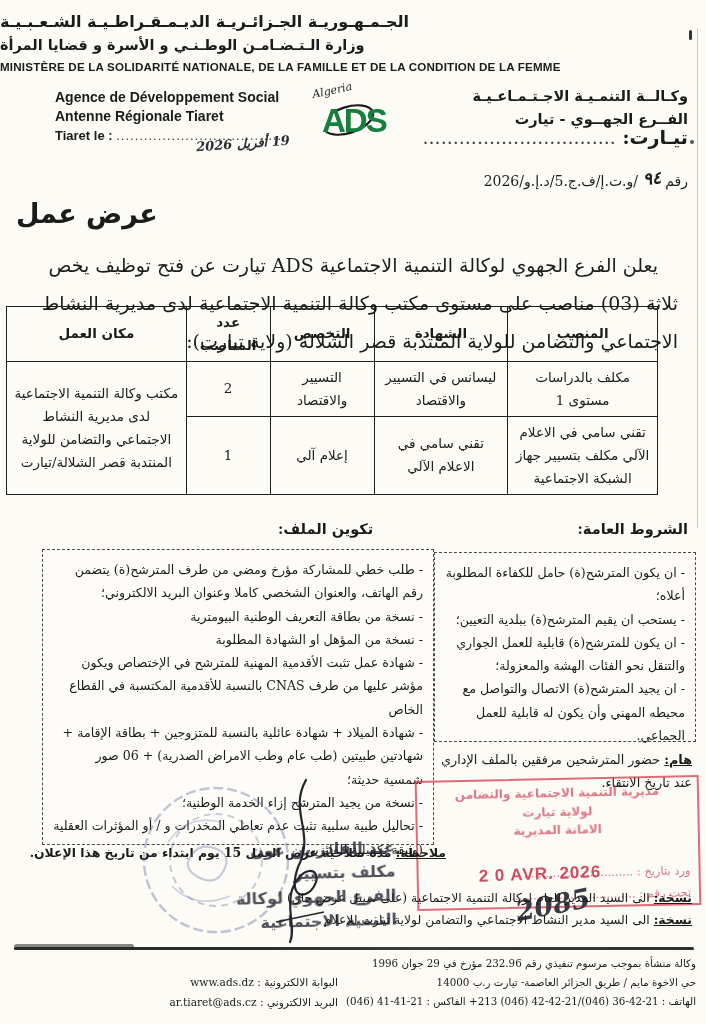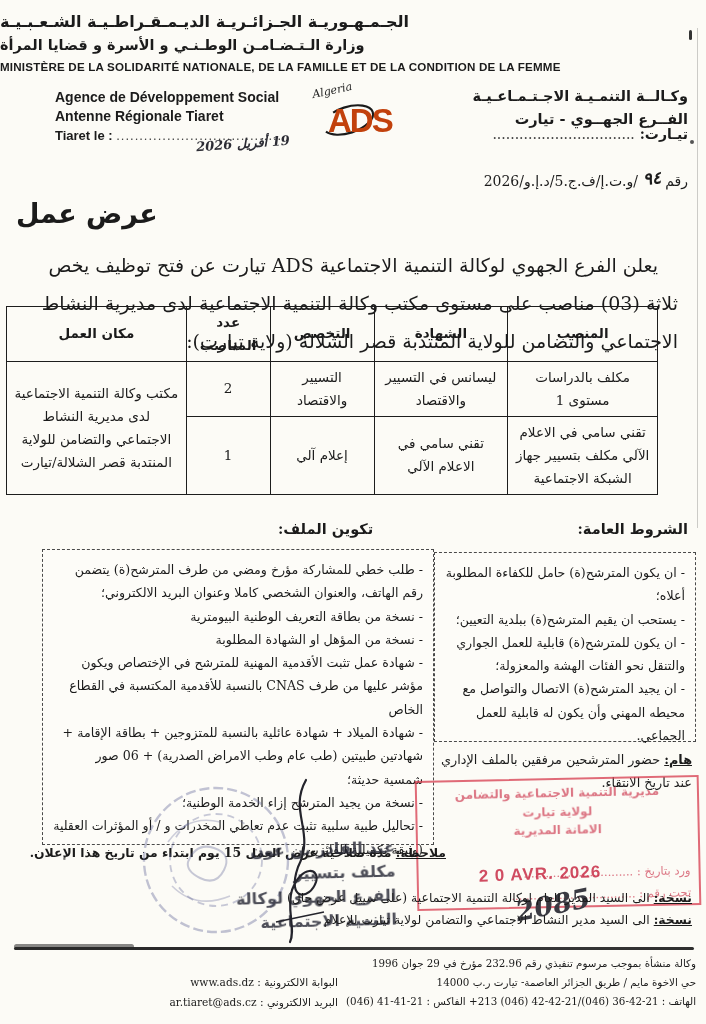--- a/index.html
+++ b/index.html
@@ -14,27 +14,27 @@
 
   
   .h-ar1{top:12px;left:0;width:100%;font-size:16px;font-weight:bold;letter-spacing:.5px;}
   .h-ar2{top:36px;left:0;width:100%;font-size:14.5px;font-weight:bold;}
   .h-fr{top:60px;left:0;width:100%;font-size:11.6px;font-weight:bold;font-family:"Liberation Sans",sans-serif;letter-spacing:.2px;}
   .agency-fr{top:88px;left:55px;font-size:14px;font-weight:bold;font-family:"Liberation Sans",sans-serif;line-height:1.35;}
   .agency-ar{top:84px;right:18px;text-align:right;font-size:14.5px;font-weight:bold;line-height:1.6;}
   .tiaret-le{top:128px;left:55px;font-size:13px;font-weight:bold;font-family:"Liberation Sans",sans-serif;}
   .tiaret-le .dots{font-weight:normal;letter-spacing:1px;color:#444;}
   .hand-date{top:136px;left:196px;font-size:13px;color:#2c2c34;transform:rotate(-4deg);font-style:italic;font-weight:bold;white-space:nowrap;}
-  .tiaret-ar{top:126px;right:18px;font-size:14px;font-weight:bold;}
+  .tiaret-ar{top:126px;right:18px;font-size:19px;font-weight:bold;}
   .tiaret-ar .dots{font-weight:normal;color:#444;letter-spacing:1px;}
 
   
   .logo{top:86px;left:318px;width:96px;height:54px;}
   .logo .script{position:absolute;top:-2px;left:-6px;font-style:italic;font-size:11px;transform:rotate(-12deg);color:#222;font-family:"DejaVu Serif",serif;}
-  .logo .ads{position:absolute;bottom:0;left:10px;font-size:33px;font-weight:bold;font-family:"Liberation Sans",sans-serif;letter-spacing:-2px;color:#c2410c;}
+  .logo .ads{position:absolute;bottom:0;left:4px;font-size:33px;font-weight:bold;font-family:"Liberation Sans",sans-serif;letter-spacing:-2px;color:#15803d;}
   .logo svg{position:absolute;top:0;left:0;}
 
   
   .ref-line{top:170px;right:18px;font-size:14px;text-align:right;}
   .ref-hand{display:inline-block;font-style:italic;font-weight:bold;transform:rotate(-6deg) translateY(-2px);font-size:17px;}
   .doc-title{top:198px;left:16px;width:100%;font-size:27px;font-weight:bold;}
   .intro{top:246px;right:28px;width:650px;font-size:19px;text-align:right;line-height:2.0;text-indent:20px;}
 
   
   table.jobs{position:absolute;top:306px;right:48px;width:652px;border-collapse:collapse;direction:rtl;}

